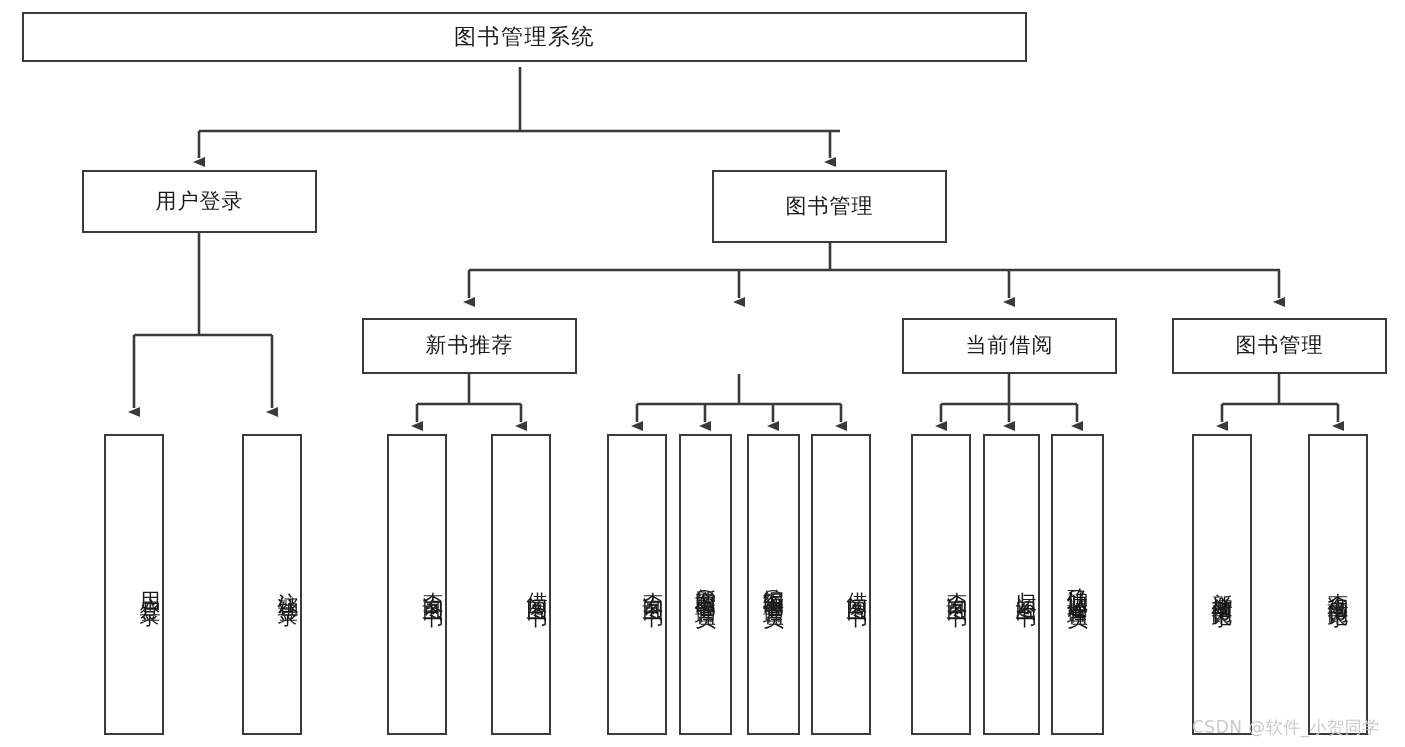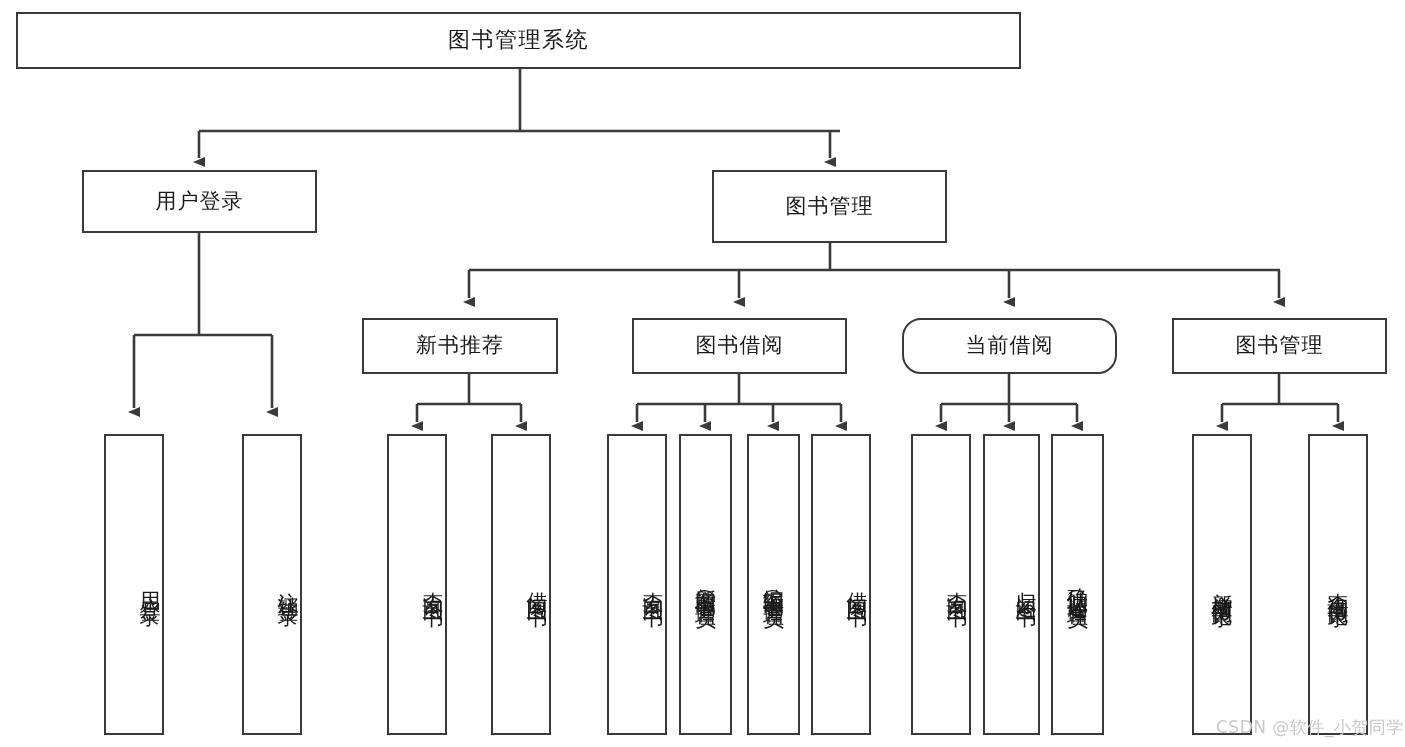--- a/index.html
+++ b/index.html
@@ -62,21 +62,20 @@
     letter-spacing: 3px;
     align-items: center;
   }
   .watermark {
     position: absolute;
     color: #c9c9c9;
     font-size: 17px;
     letter-spacing: 0.5px;
     white-space: nowrap;
     user-select: none;
-    padding-left: 24px;
   }
 </style>
 </head>
 <body>
 
 <div id="diagram-root">
 
   <svg class="connectors" viewBox="0 0 1405 747" xmlns="http://www.w3.org/2000/svg">
     <defs>
       <marker id="arrow" markerWidth="10" markerHeight="12" refX="1" refY="6" orient="auto" markerUnits="userSpaceOnUse">
@@ -120,28 +119,27 @@
       <path d="M1009,404 L1009,422" marker-end="url(#arrow)"></path>
       <path d="M1077,404 L1077,422" marker-end="url(#arrow)"></path>
 
       <path d="M1279,374 L1279,404"></path>
       <path d="M1222,404 L1338,404"></path>
       <path d="M1222,404 L1222,422" marker-end="url(#arrow)"></path>
       <path d="M1338,404 L1338,422" marker-end="url(#arrow)"></path>
     </g>
   </svg>
 
-  <div class="node horizontal root" style="left:16px; top:12px; width:1005px; height:57px;text-align:center;">图书管理系统</div>
+  <div class="node horizontal root" style="left:22px; top:12px; width:1005px; height:50px;text-align:center;">图书管理系统</div>
 
   <div class="node horizontal" style="left:82px; top:170px; width:235px; height:63px;">用户登录</div>
   <div class="node horizontal" style="left:712px; top:170px; width:235px; height:73px;">图书管理</div>
 
-  <div class="node horizontal" style="left:362px; top:318px; width:196px; height:56px;">新书推荐</div>
-  <div class="node horizontal" style="left:632px; top:318px; width:215px; height:56px;">图书借阅</div>
-  <div class="node horizontal" style="left:902px; top:318px; width:215px; height:56px;border-radius:19px;">当前借阅</div>
+  <div class="node horizontal" style="left:362px; top:318px; width:215px; height:56px;">新书推荐</div>
+  <div class="node horizontal" style="left:902px; top:318px; width:215px; height:56px;">当前借阅</div>
   <div class="node horizontal" style="left:1172px; top:318px; width:215px; height:56px;">图书管理</div>
 
   <div class="node vertical" style="left:104px; top:434px; width:60px; height:301px;">用户登录</div>
   <div class="node vertical" style="left:242px; top:434px; width:60px; height:301px;">注销登录</div>
 
   <div class="node vertical" style="left:387px; top:434px; width:60px; height:301px;">查询图书</div>
   <div class="node vertical" style="left:491px; top:434px; width:60px; height:301px;">借阅图书</div>
 
   <div class="node vertical" style="left:607px; top:434px; width:60px; height:301px;">查询图书</div>
   <div class="node vertical tall-text" style="left:679px; top:434px; width:53px; height:301px;">新增图书（管理员）</div>

